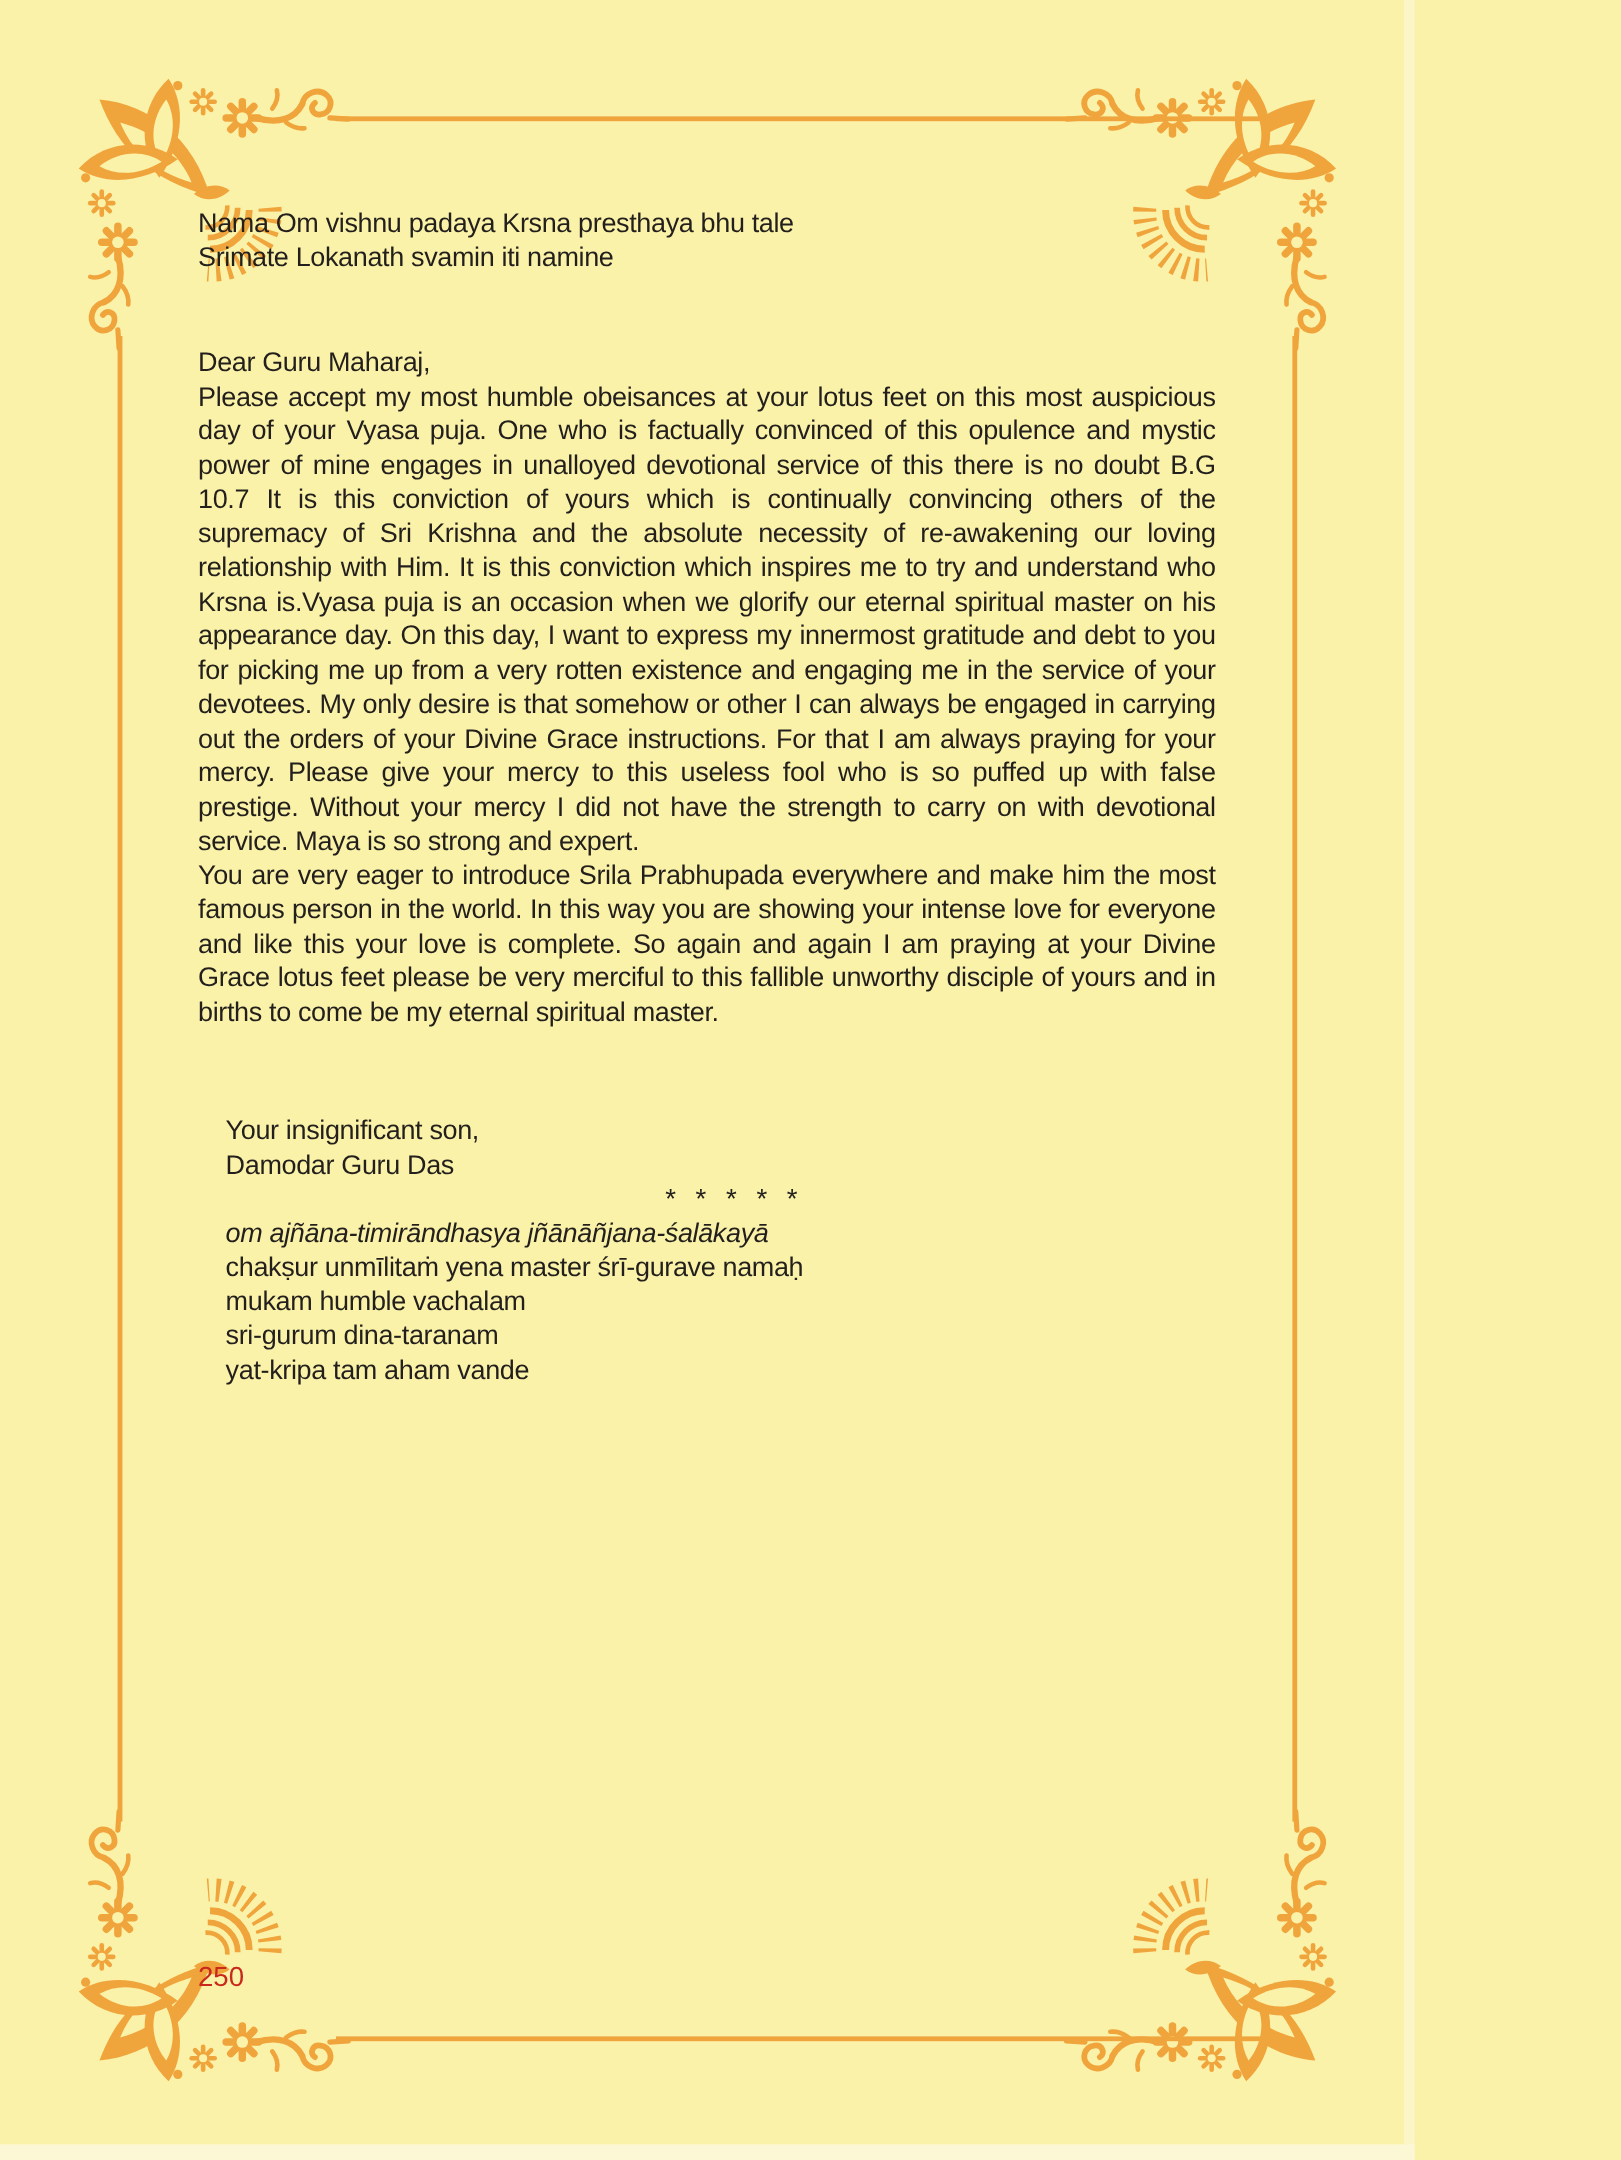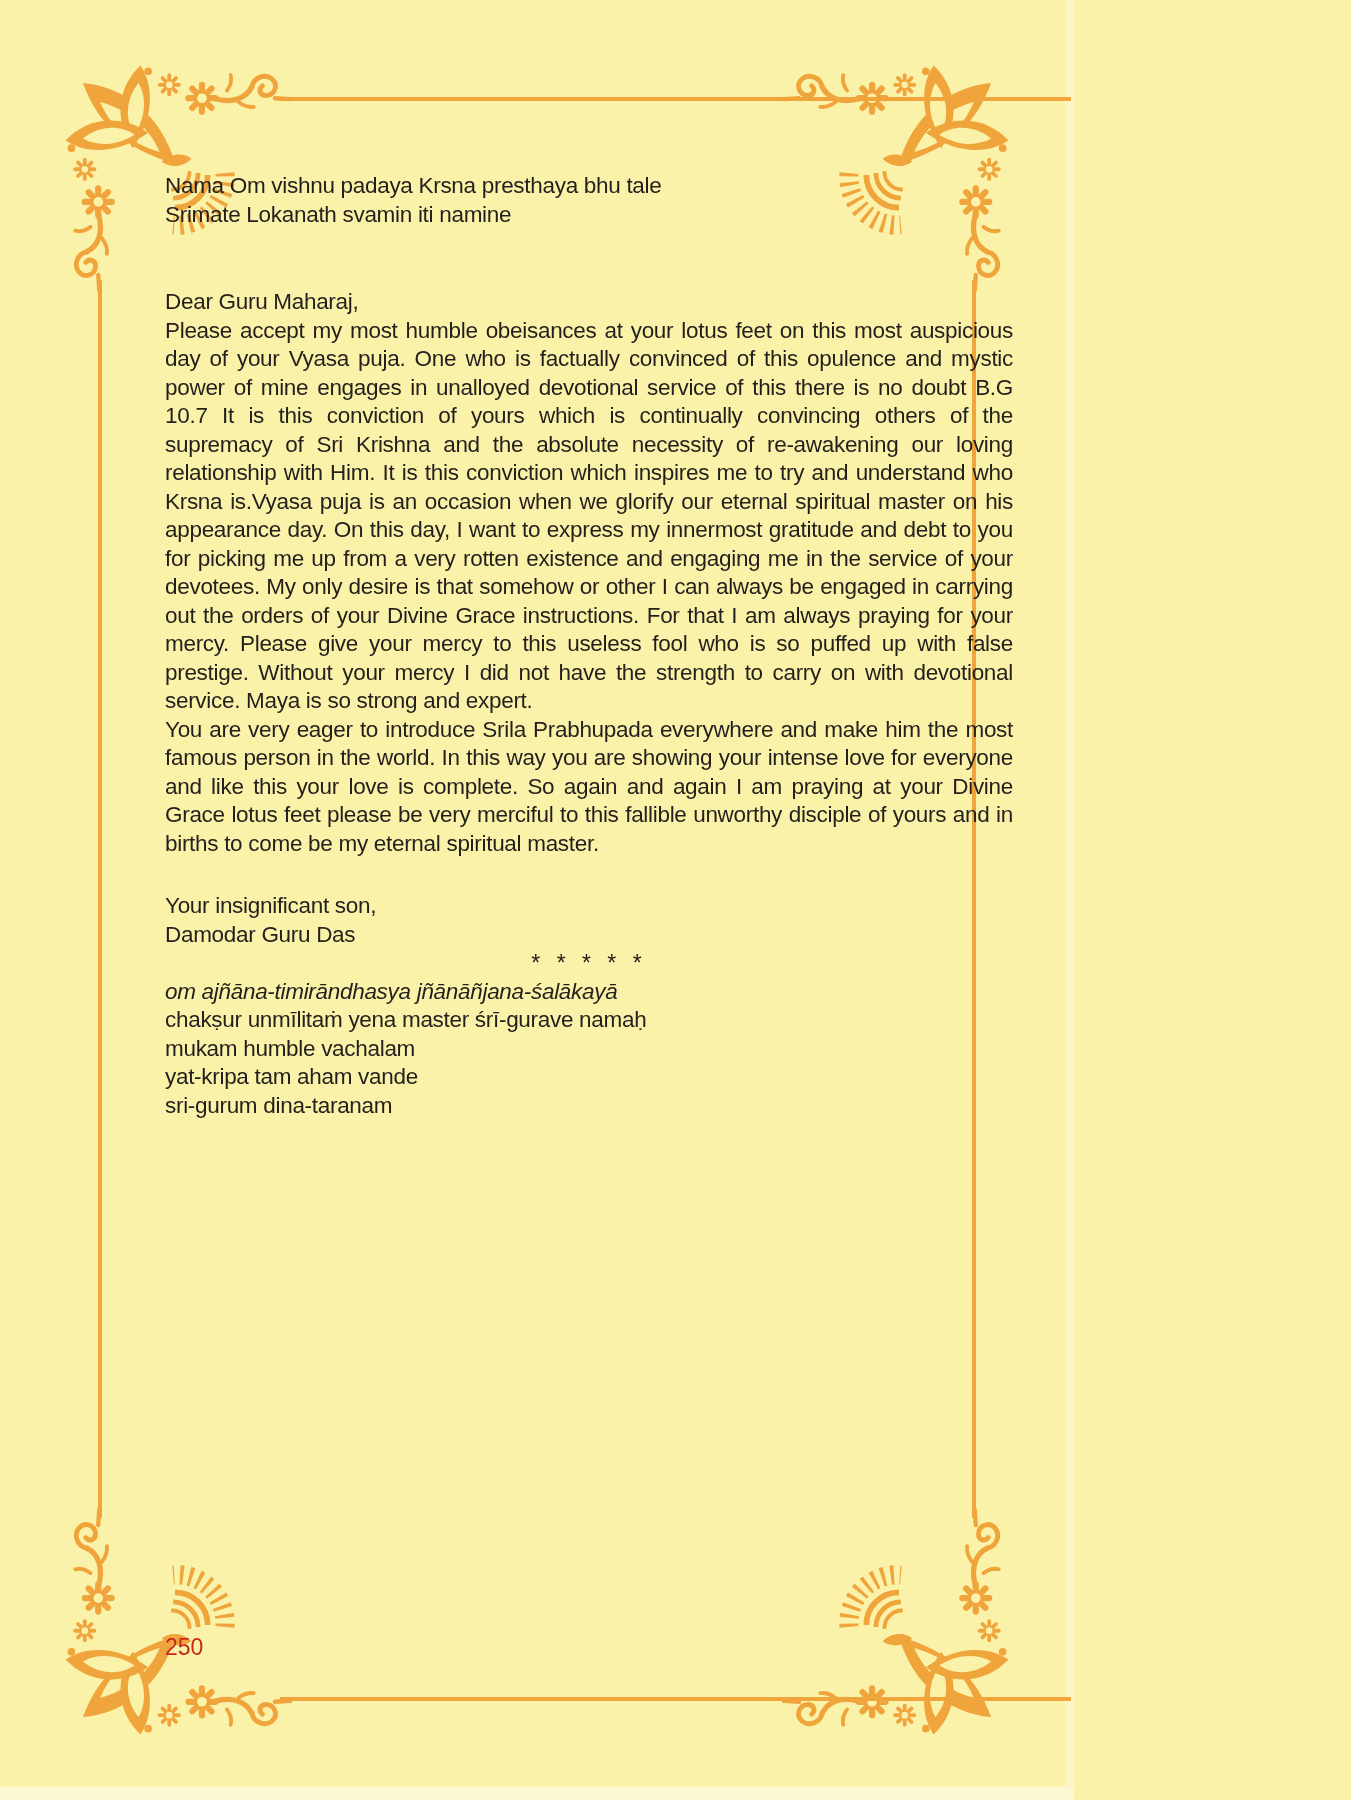--- a/index.html
+++ b/index.html
@@ -8,21 +8,21 @@
     --text:#221F1C;
     --page-number:#C9281C;
     --edge-right:#FBF5C8;
     --edge-bottom:#FCF8D6;
   }
   *{box-sizing:border-box;}
   html,body{margin:0;padding:0;}
   body{background:var(--background);font-family:"Liberation Sans","DejaVu Sans",sans-serif;}
   .page{
     position:relative;
-    width:1074px;height:1800px;
+    width:1179px;height:1800px;
     background:var(--background);
     overflow:hidden;
     color:var(--text);
     padding-left:15px;
   }
   
   .edge-right{position:absolute;right:0;top:0;width:9px;height:100%;background:var(--edge-right);}
   .edge-bottom{position:absolute;left:0;bottom:0;width:100%;height:13px;background:var(--edge-bottom);}
 
   
@@ -42,21 +42,21 @@
   
   .col{
     position:absolute;left:165px;width:848px;
     font-size:22.5px;line-height:28.5px;
     letter-spacing:-0.3px;
     color:var(--text);
   }
   .col p{margin:0;}
   .grp-invocation{top:172px;}
   .grp-body{top:288px;}
-  .grp-closing{top:892px;}
+  .grp-closing{top:928px;margin-left:23px;}
   .mt14{margin-top:14px;}
   .mt15{margin-top:15px;}
   .mt11{margin-top:11px;}
   .mt52{margin-top:52px;}
   .mt65{margin-top:65px;font-style:italic;}
   .para{text-align:justify;}
   .separator{text-align:center;letter-spacing:5px;font-size:23px;}
   .page-number{
     position:absolute;left:165px;top:1633px;width:848px;
     text-align:left;font-size:23px;line-height:28px;
@@ -172,19 +172,19 @@
     <p class="para mt14">You are very eager to introduce Srila Prabhupada everywhere and make him the most famous person in the world. In this way you are showing your intense love for everyone and like this your love is complete. So again and again I am praying at your Divine Grace lotus feet please be very merciful to this fallible unworthy disciple of yours and in births to come be my eternal spiritual master.</p>
   </div>
 
   <div class="col grp-closing">
     <p>Your insignificant son,</p>
     <p class="mt14">Damodar Guru Das</p>
     <p class="separator mt11">* * * * *</p>
     <p class="mt65">om ajñāna-timirāndhasya jñānāñjana-śalākayā</p>
     <p class="mt14">chakṣur unmīlitaṁ yena master śrī-gurave namaḥ</p>
     <p class="mt52">mukam humble vachalam</p>
+    <p class="mt14">sri-gurum dina-taranam</p>
     <p class="mt14">yat-kripa tam aham vande</p>
-    <p class="mt14">sri-gurum dina-taranam</p>
   </div>
 
   <div class="page-number">250</div>
 
 </div>
 
 </body></html>

